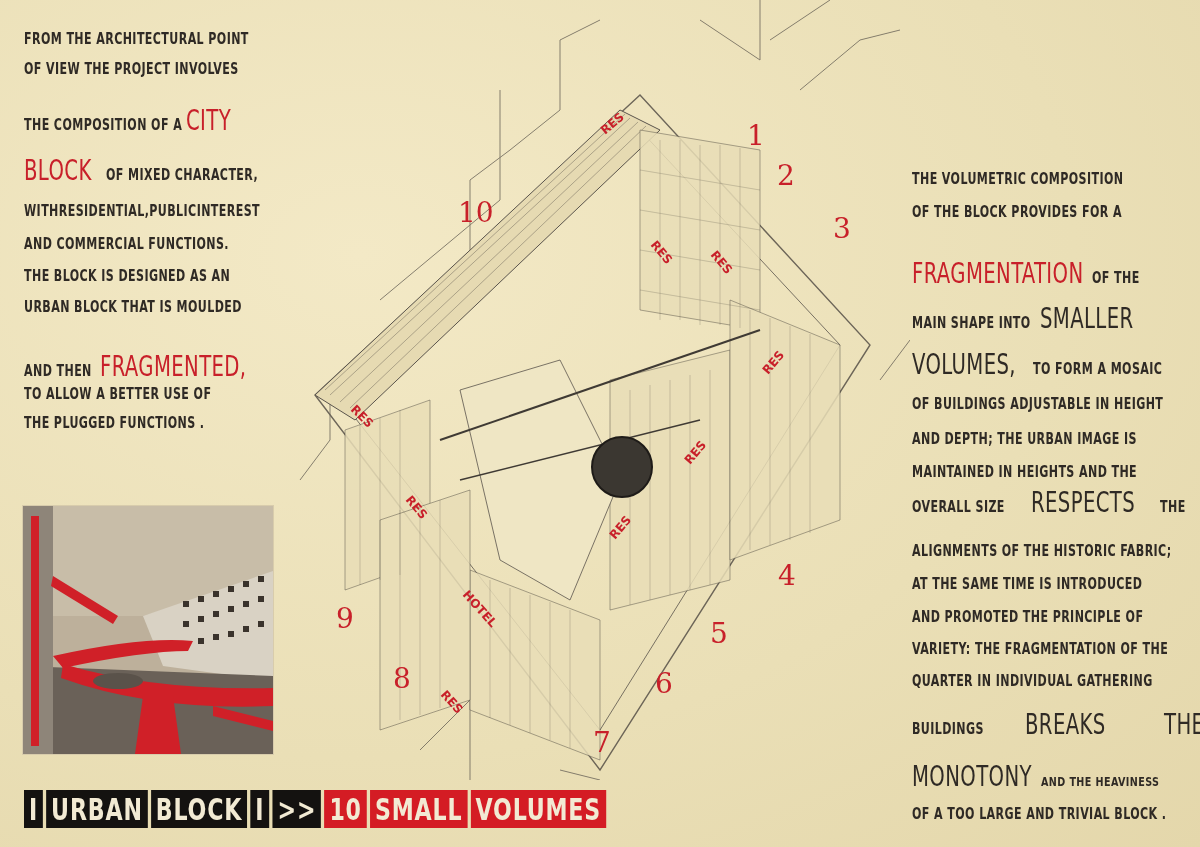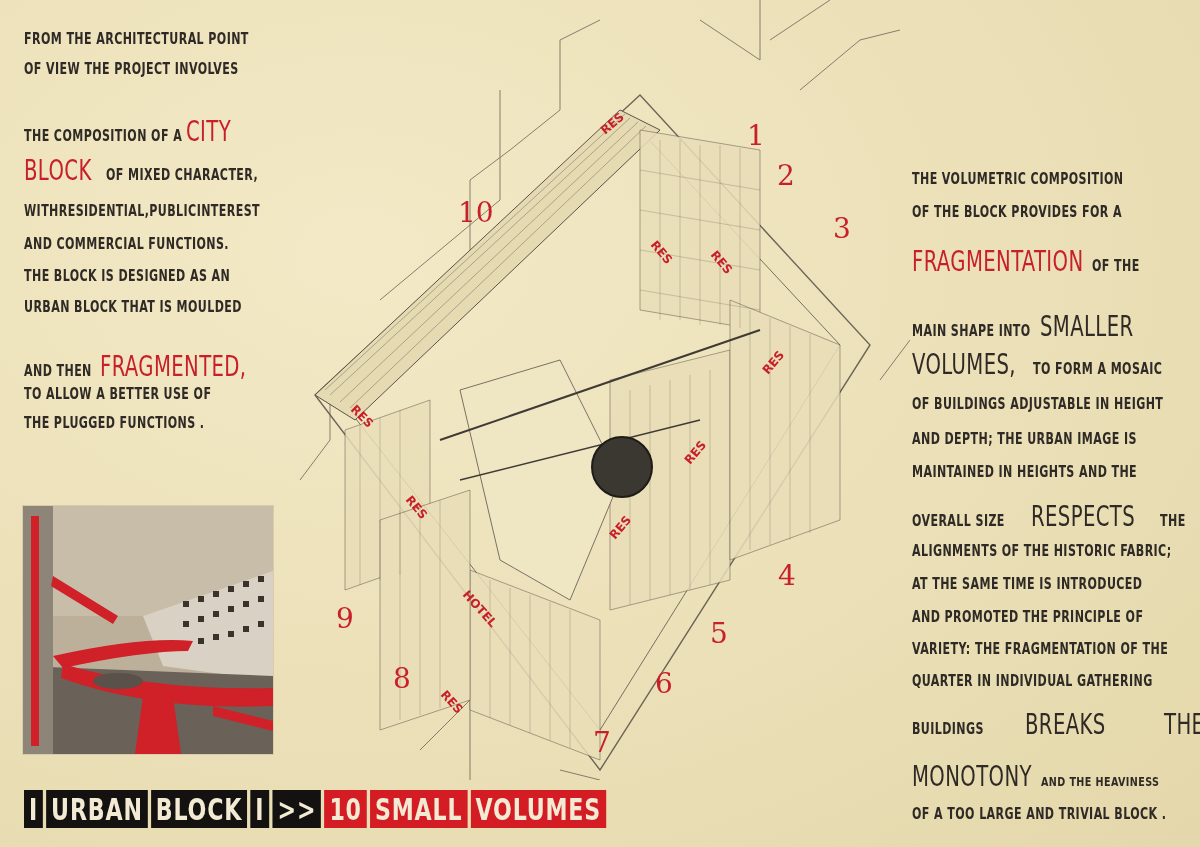--- a/index.html
+++ b/index.html
@@ -28,21 +28,21 @@
         font-size:30px; color:#f2ead3; transform:scaleX(0.8); transform-origin:left; letter-spacing:1px; }
   .tb.black { background:#141210; }
   .tb.red { background:#d41c24; }
 </style>
 </head>
 <body>
 
 <div class="txt left-col">
   <div class="line sm" style="top:0">From the architectural point</div>
   <div class="line sm" style="top:30px">of view the project involves</div>
-  <div class="line" style="top:85px">
+  <div class="line" style="top:74px">
     <span class="sm" style="display:inline-block">the composition of a</span>
     <span class="lg red" style="display:inline-block;margin-left:-36px">City</span>
   </div>
   <div class="line" style="top:124px">
     <span class="lg red" style="display:inline-block">Block</span>
     <span class="sm" style="display:inline-block;margin-left:-10px">of mixed character,</span>
   </div>
   <div class="line sm" style="top:172px">withresidential,publicinterest</div>
   <div class="line sm" style="top:205px">and commercial functions.</div>
   <div class="line sm" style="top:237px">The block is designed as an</div>
@@ -189,36 +189,36 @@
     <text transform="translate(615,540) rotate(-50)">RES</text>
     <text transform="translate(690,465) rotate(-50)">RES</text>
     <text transform="translate(462,595) rotate(48)">HOTEL</text>
     <text transform="translate(440,695) rotate(48)">RES</text>
   </g>
 </svg>
 
 <div class="txt right-col">
   <div class="line sm" style="top:0">the volumetric composition</div>
   <div class="line sm" style="top:33px">of the block provides for a</div>
-  <div class="line" style="top:75px">
+  <div class="line" style="top:87px">
     <span class="lg red" style="display:inline-block">fragmentation</span>
     <span class="sm" style="display:inline-block;margin-left:-45px">of the</span>
   </div>
-  <div class="line" style="top:140px">
+  <div class="line" style="top:132px">
     <span class="sm" style="display:inline-block">main shape into</span>
     <span class="lg" style="display:inline-block;margin-left:-22px">smaller</span>
   </div>
   <div class="line" style="top:178px">
     <span class="lg" style="display:inline-block">volumes,</span>
     <span class="sm" style="display:inline-block;margin-left:-18px">to form a mosaic</span>
   </div>
   <div class="line sm" style="top:225px">of buildings adjustable in height</div>
   <div class="line sm" style="top:260px">and depth; the urban image is</div>
   <div class="line sm" style="top:293px">maintained in heights and the</div>
-  <div class="line" style="top:330px">
+  <div class="line" style="top:316px">
     <span class="sm" style="display:inline-block">overall size</span>
     <span class="lg" style="display:inline-block;margin-left:0">respects</span>
     <span class="sm" style="display:inline-block;margin-left:-10px">the</span>
   </div>
   <div class="line sm" style="top:372px">alignments of the historic fabric;</div>
   <div class="line sm" style="top:405px">at the same time is introduced</div>
   <div class="line sm" style="top:438px">and promoted the principle of</div>
   <div class="line sm" style="top:470px">variety: the fragmentation of the</div>
   <div class="line sm" style="top:502px">quarter in individual gathering</div>
   <div class="line" style="top:538px">

